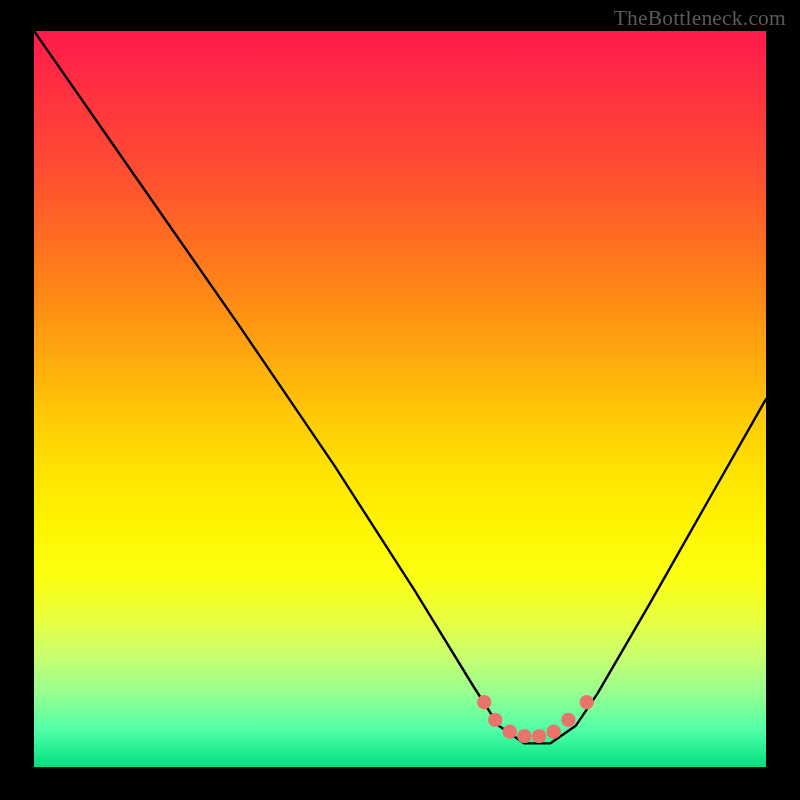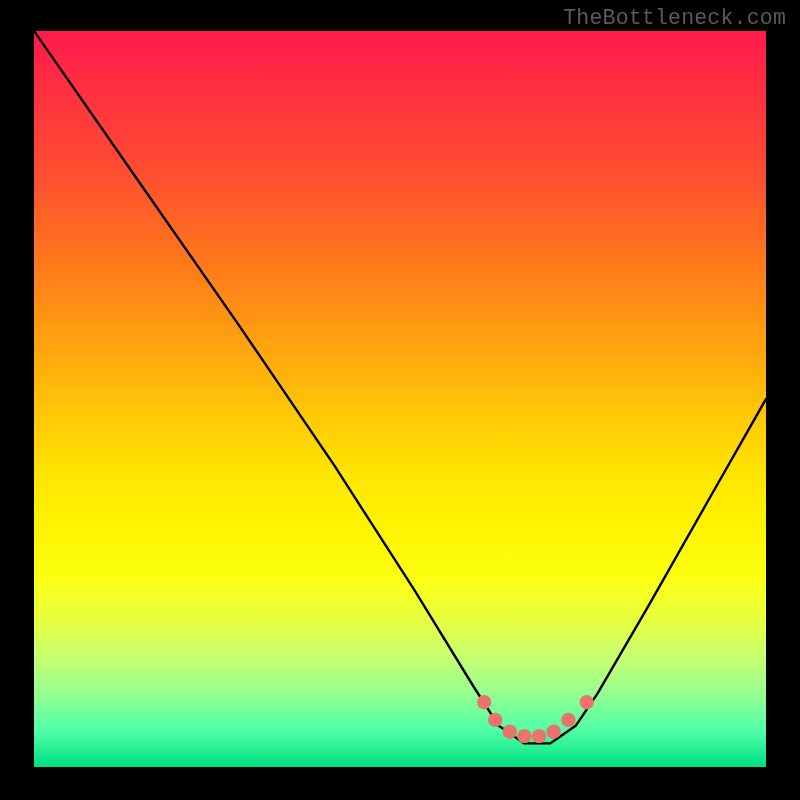--- a/index.html
+++ b/index.html
@@ -36,21 +36,21 @@
       #96ff90 90%,
       #50ffa8 95%,
       #00e080 100%
     );
   }
   .watermark {
     position: absolute;
     top: 6px;
     right: 14px;
     color: #5a5a5a;
-    font-family: Liberation Mono, monospace;
+    font-family: Liberation Serif, serif;
     font-size: 21.5px;
     font-weight: 400;
     letter-spacing: 0.2px;
   }
   svg.curve-layer {
     position: absolute;
     left: 34px;
     top: 31px;
     width: 732px;
     height: 736px;

